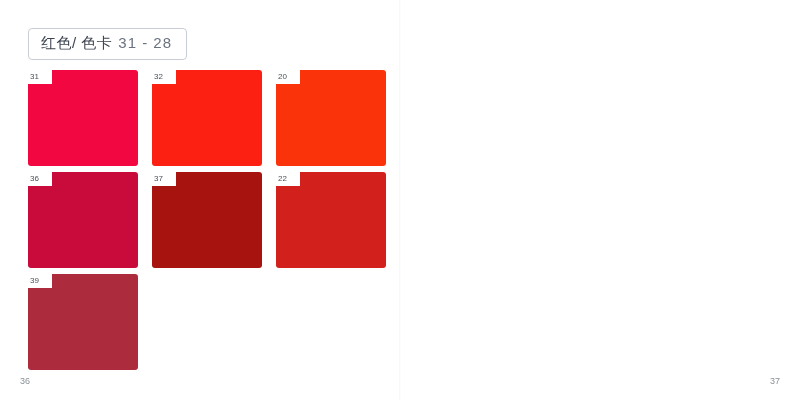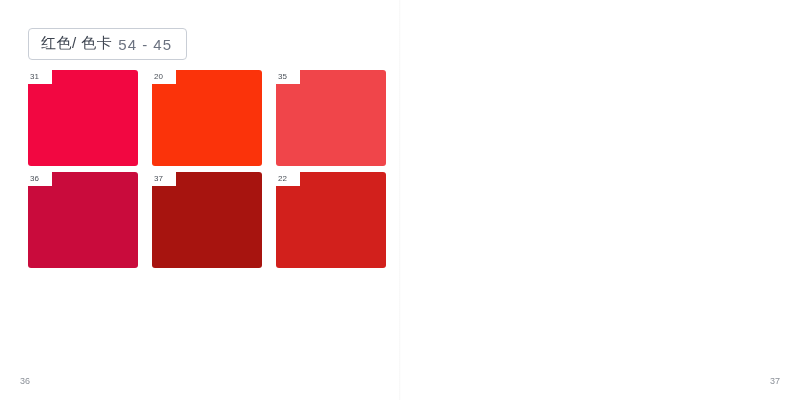--- a/index.html
+++ b/index.html
@@ -43,21 +43,21 @@
   
   .title-box {
     position: absolute;
     left: 28px;
     top: 28px;
     border: 1px solid #c9ced6;
     border-radius: 4px;
     padding: 5px 14px 6px 12px;
     background: #ffffff;
     display: flex;
-    align-items: flex-end;
+    align-items: flex-start;
     gap: 2px;
     white-space: nowrap;
   }
   .title-cn {
     font-size: 15px;
     color: #3d4450;
     letter-spacing: 0.5px;
   }
   .title-num {
     font-size: 15px;
@@ -120,47 +120,51 @@
 </style>
 </head>
 <body>
 
 <div class="spread">
 
   <div class="page page-left">
 
     <div class="title-box">
       <span class="title-cn">红色/ 色卡</span>
-      <span class="title-num">54 - 45</span>
+      <span class="title-num">31 - 28</span>
     </div>
 
     <div class="grid grid-left">
         <div class="swatch">
           <div class="swatch-fill" style="background: rgb(242, 7, 65);"></div>
           <div class="swatch-num">31</div>
         </div>
         <div class="swatch">
+          <div class="swatch-fill" style="background: rgb(251, 32, 18);"></div>
+          <div class="swatch-num">32</div>
+        </div>
+        <div class="swatch">
           <div class="swatch-fill" style="background: rgb(251, 51, 10);"></div>
           <div class="swatch-num">20</div>
-        </div>
-        <div class="swatch">
-          <div class="swatch-fill" style="background: rgb(240, 69, 74);"></div>
-          <div class="swatch-num">35</div>
         </div>
         <div class="swatch">
           <div class="swatch-fill" style="background: rgb(201, 11, 60);"></div>
           <div class="swatch-num">36</div>
         </div>
         <div class="swatch">
           <div class="swatch-fill" style="background: rgb(167, 20, 15);"></div>
           <div class="swatch-num">37</div>
         </div>
         <div class="swatch">
           <div class="swatch-fill" style="background: rgb(210, 32, 28);"></div>
           <div class="swatch-num">22</div>
+        </div>
+        <div class="swatch">
+          <div class="swatch-fill" style="background: rgb(172, 44, 62);"></div>
+          <div class="swatch-num">39</div>
         </div>
       </div>
 
     <div class="page-num page-num-left">36</div>
   </div>
 
   <div class="page page-right">
 
     <div class="page-num page-num-right">37</div>
   </div>

